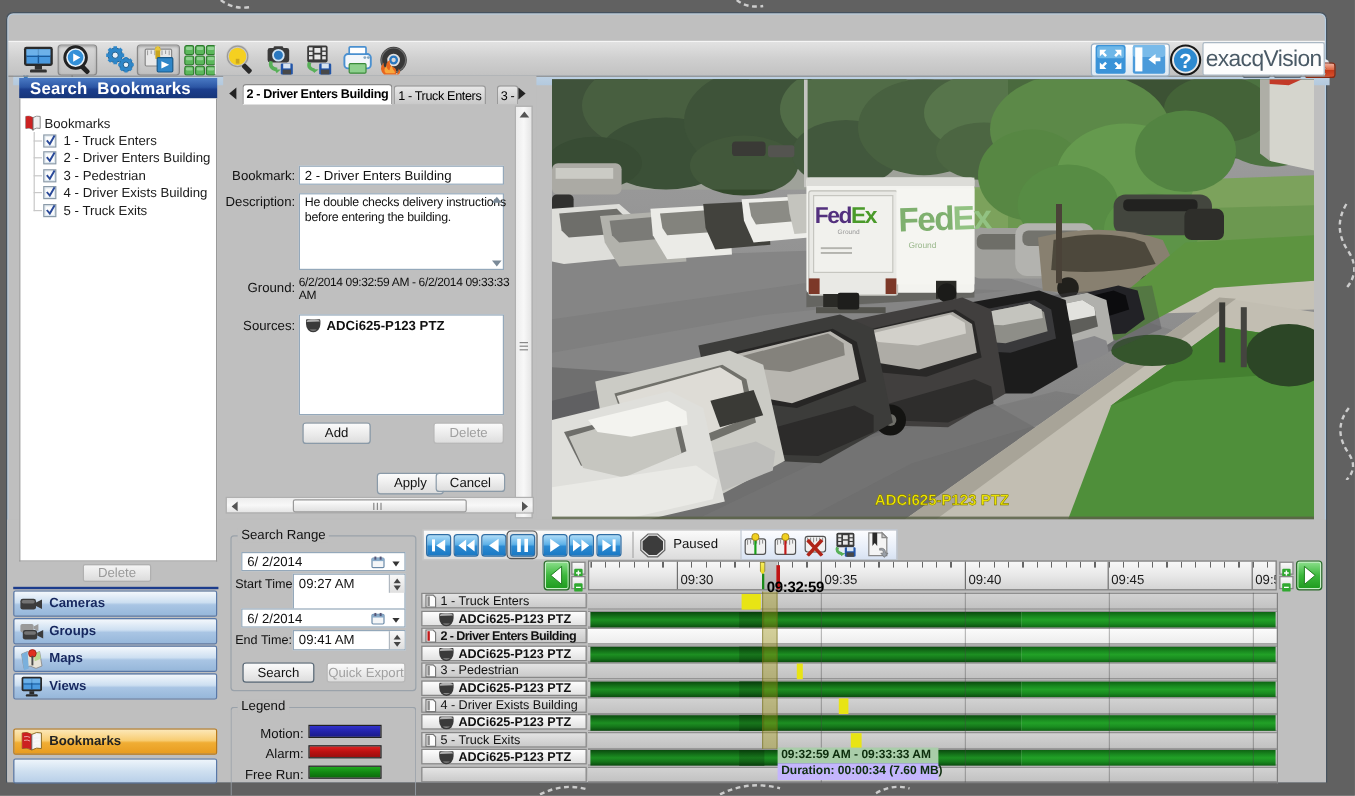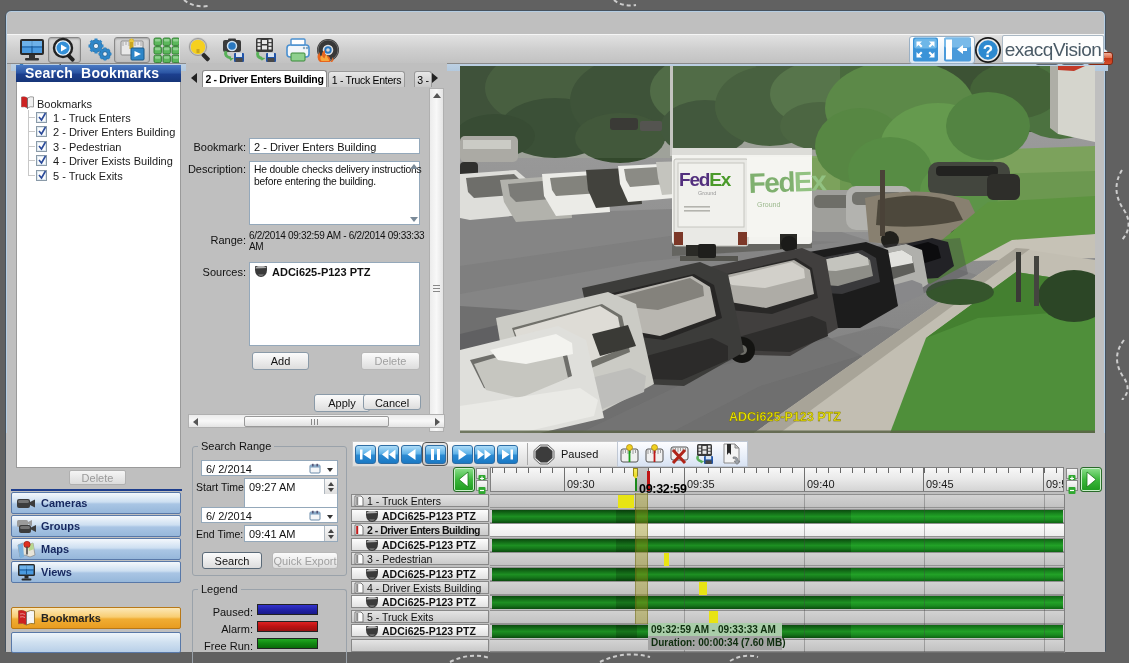--- a/index.html
+++ b/index.html
@@ -367,21 +367,21 @@
   <div class="tab" id="tabC">3 -</div>
   <div class="tab" id="tabA">2 - Driver Enters Building</div>
   <div class="tarr" id="tarrR"></div>
   <div class="flabel" style="left:0px;top:78px">Bookmark:</div>
   <div class="fin" style="left:63px;top:75px;width:171px;height:16px">2 - Driver Enters Building</div>
   <div class="flabel" style="left:0px;top:100px">Description:</div>
   <div class="fin" style="left:63px;top:98px;width:171px;height:64px;line-height:12px;font-size:10.3px;letter-spacing:-0.2px">He double checks delivery instructions<br>before entering the building.
     <span style="position:absolute;right:1px;top:2px;width:0;height:0;border-left:4px solid transparent;border-right:4px solid transparent;border-bottom:5px solid #7a8a98"></span>
     <span style="position:absolute;right:1px;bottom:2px;width:0;height:0;border-left:4px solid transparent;border-right:4px solid transparent;border-top:5px solid #7a8a98"></span>
   </div>
-  <div class="flabel" style="left:0px;top:171px">Range:</div>
+  <div class="flabel" style="left:0px;top:171px">Ground:</div>
   <div style="position:absolute;left:63px;top:168px;width:190px;font-size:10px;line-height:10.5px;color:#111;letter-spacing:-0.3px;white-space:nowrap">6/2/2014 09:32:59 AM - 6/2/2014 09:33:33<br>AM</div>
   <div class="flabel" style="left:0px;top:203px">Sources:</div>
   <div class="fin" style="left:63px;top:199px;width:171px;height:84px">
     <svg style="position:absolute;left:4px;top:3px" width="14" height="11" viewBox="0 0 14 11">
           <path d="M1 2 a6 6 0 0 1 12 0 l0 2 a6 7 0 0 1 -12 0 Z" fill="#3a3a3a"></path>
           <path d="M1.5 2 a5.5 2.2 0 0 1 11 0 l-11 0.4 Z" fill="#b0b0b0"></path>
           <path d="M4 8.5 a3.5 2.5 0 0 0 6 0 Z" fill="#888"></path>
         </svg>
     <span style="position:absolute;left:22px;top:3px;font-weight:bold">ADCi625-P123 PTZ</span>
   </div>
@@ -604,21 +604,21 @@
   <div class="fin" style="left:238px;top:92px;width:94px;height:17px">09:41 AM
     <span style="position:absolute;right:0;top:0;width:13px;height:15px;border-left:1px solid #b0b8c0;background:linear-gradient(180deg,#f8f8f8,#dfdfdf)"></span>
     <span class="arr" style="right:3px;top:3px;border-left:3.5px solid transparent;border-right:3.5px solid transparent;border-bottom:4px solid #444"></span>
     <span class="arr" style="right:3px;top:9px;border-left:3.5px solid transparent;border-right:3.5px solid transparent;border-top:4px solid #444"></span>
   </div>
   <div class="cbtn" style="left:196px;top:119px;width:60px;height:17px;line-height:16px;border-color:#5a6a78">Search</div>
   <div class="cbtn dis" style="left:266px;top:119px;width:66px;height:17px;line-height:16px">Quick Export</div>
   <div class="grp" style="left:186px;top:156px;width:155px;height:80px;border-bottom:none">
         <div class="gtitle">Legend</div>
       </div>
-  <div class="flabel" style="left:187px;top:173px;width:60px">Paused:</div>
+  <div class="flabel" style="left:187px;top:173px;width:60px">Motion:</div>
   <div style="position:absolute;left:251px;top:171px;width:61px;height:11px;border:1px solid #222;background:linear-gradient(180deg,#3333cc,#2222aa 50%,#1a1a88)"></div>
   <div class="flabel" style="left:187px;top:190px;width:60px">Alarm:</div>
   <div style="position:absolute;left:251px;top:188px;width:61px;height:11px;border:1px solid #222;background:linear-gradient(180deg,#dd2222,#bb1111 50%,#991010)"></div>
   <div class="flabel" style="left:187px;top:207px;width:60px">Free Run:</div>
   <div style="position:absolute;left:251px;top:205px;width:61px;height:11px;border:1px solid #222;background:linear-gradient(180deg,#22aa22,#118811 50%,#0a6a0a)"></div>
 
   <div style="position:absolute;left:346px;top:8px;width:268px;height:26px;background:linear-gradient(180deg,#fbfbfb,#e8e8e8 60%,#dcdcdc);border:1px solid #c8c8c8"></div>
   <div class="pbtn" style="left:349px;top:12px"><svg width="19" height="17" viewBox="0 0 19 17">
           <rect x="4" y="3.5" width="2.5" height="10" fill="#fff"></rect>
           <path d="M15 3.5 L7.5 8.5 L15 13.5 Z" fill="#fff"></path>
@@ -861,21 +861,21 @@
     <div class="rbar bmb" style="border-bottom:1px solid #888"></div>
   </div>
   <div class="vgrid" style="left:678px;top:61px;height:158px"></div>
   <div class="vgrid" style="left:798px;top:61px;height:158px"></div>
   <div class="vgrid" style="left:918px;top:61px;height:158px"></div>
   <div class="vgrid" style="left:1038px;top:61px;height:158px"></div>
   <div style="position:absolute;left:1058px;top:61px;width:1px;height:159px;background:#808080"></div>
   <div style="position:absolute;left:629px;top:60px;width:13px;height:131px;background:rgba(158,148,18,0.42);border-left:1px solid rgba(100,95,20,0.45);border-right:1px solid rgba(100,95,20,0.45)"></div>
   <div style="position:absolute;left:642px;top:190px;width:134px;height:27px;font-size:10px;font-weight:bold;color:#0e2e0e;z-index:6">
     <div style="background:#a9cda9;height:13px;line-height:13px;padding-left:3px;white-space:nowrap">09:32:59 AM - 09:33:33 AM</div>
-    <div style="background:#a3a3a3;height:14px;line-height:13px;padding-left:3px;white-space:nowrap">Duration: 00:00:34 (7.60 MB)</div>
+    <div style="background:#c4b5fd;height:14px;line-height:13px;padding-left:3px;white-space:nowrap">Duration: 00:00:34 (7.60 MB)</div>
   </div>
   <div style="position:absolute;left:1060px;top:35px;width:12px;height:11px;background:linear-gradient(180deg,#fafafa,#dcdcdc);border:1px solid #888"><svg width="10" height="9" viewBox="0 0 10 9">
           <rect x="1.5" y="1" width="7" height="7" rx="1" fill="#30a830"></rect>
           <path d="M5 2.5 v4 M3 4.5 h4" stroke="#fff" stroke-width="1.2"></path>
         </svg></div>
   <div style="position:absolute;left:1060px;top:47px;width:12px;height:11px;background:linear-gradient(180deg,#fafafa,#dcdcdc);border:1px solid #888"><svg width="10" height="9" viewBox="0 0 10 9">
           <rect x="1.5" y="1" width="7" height="7" rx="1" fill="#30a830"></rect>
           <path d="M3 4.5 h4" stroke="#fff" stroke-width="1.2"></path>
         </svg></div>
   <div style="position:absolute;left:1074px;top:34px;width:22px;height:25px;border:1px solid #2a6a2a;border-radius:3px;background:linear-gradient(180deg,#8ee08e,#3cb83c 50%,#1e9a1e);box-shadow:inset 0 0 0 1px #c8f0c8"><svg width="20" height="23" viewBox="0 0 20 23">

